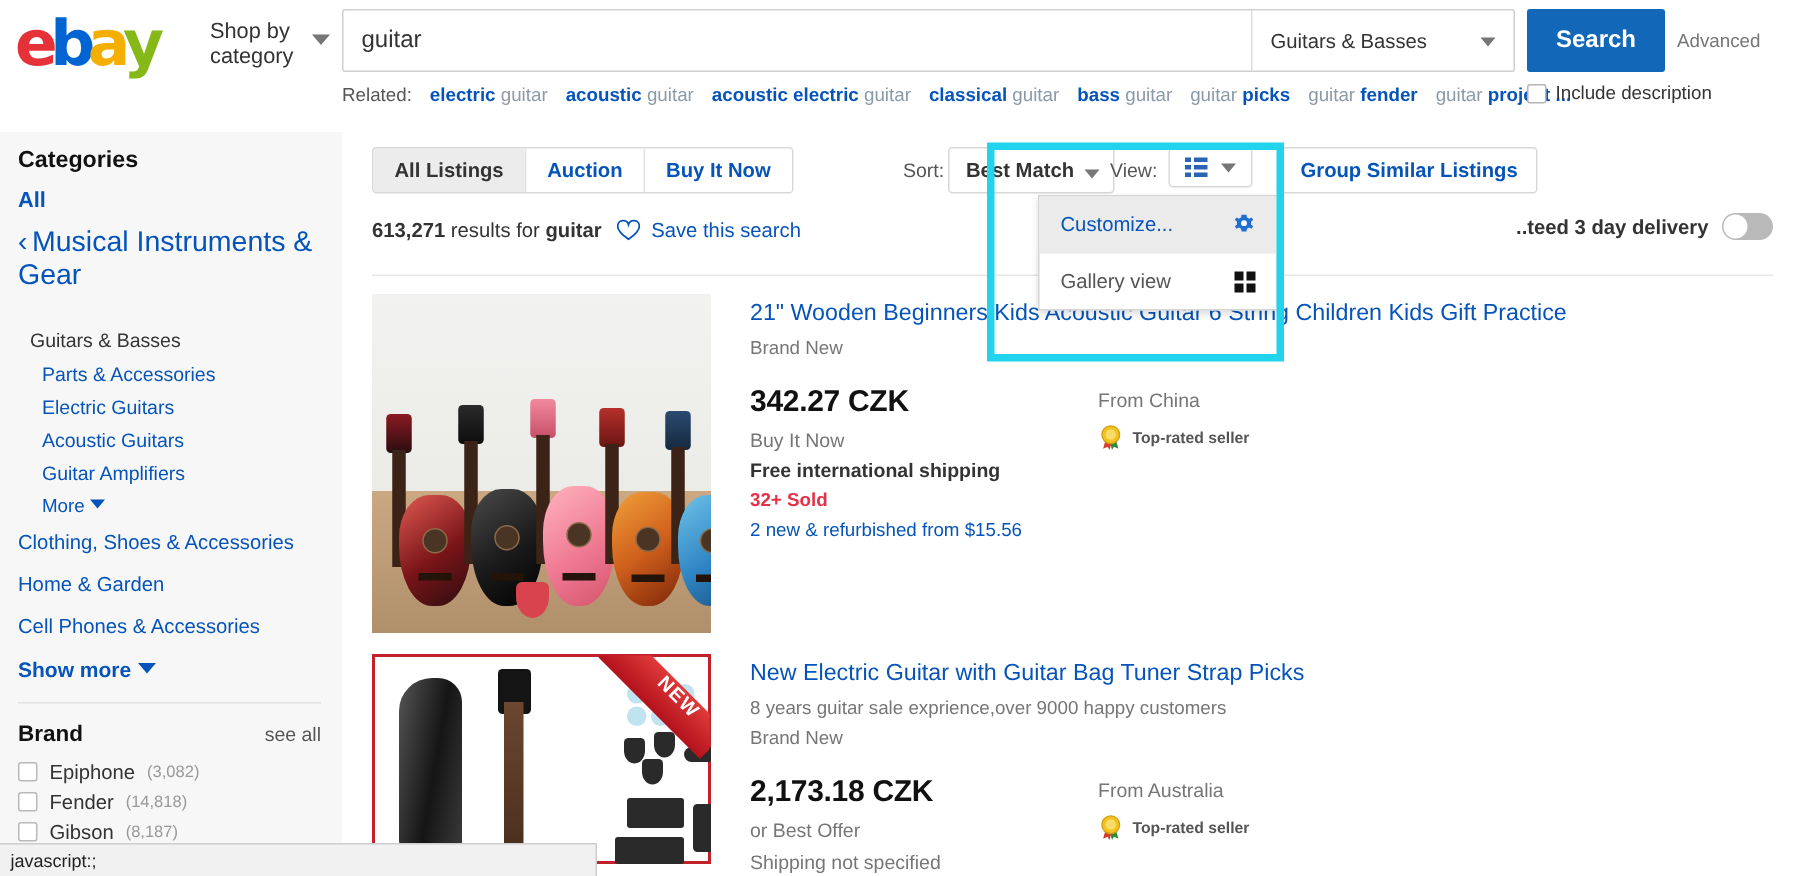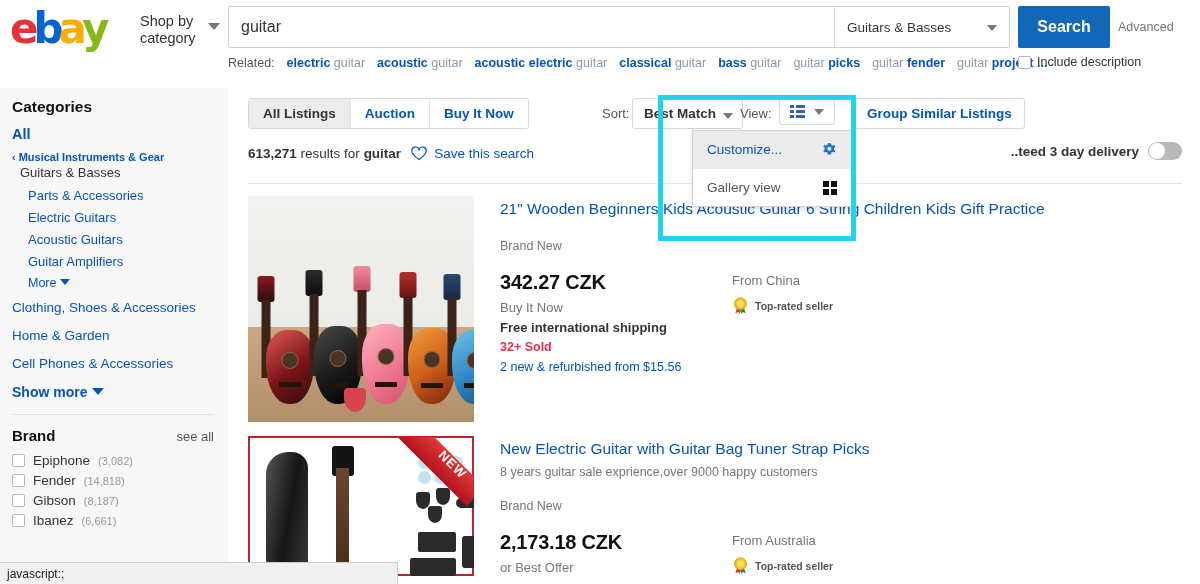--- a/index.html
+++ b/index.html
@@ -86,40 +86,40 @@
   }
 
   
   .sidebar {
     position:absolute; left:0; top:88px; width:228px; height:496px;
     background:#f7f7f7; padding: 10px 14px 0 12px;
   }
   .sb-title { font-size:15.5px; font-weight:700; color:#111; margin-bottom: 10px;}
   .sb-all { font-size:14.5px; font-weight:700; color:#0654ba; margin-bottom: 9px; }
   .sb-parent {
-    font-size:11px; color:#0654ba; margin-bottom: 2px; font-weight: bold;
+    font-size:19px; color:#0654ba; margin-bottom: 24px;
   }
   .sb-parent .back { margin-right:3px; }
   .sb-current { font-size:13px; color:#333; margin: 0 0 8px 8px; }
   .sb-child { font-size:13px; color:#0654ba; margin: 0 0 7px 16px; }
   .sb-more { font-size:12.5px; color:#0654ba; margin: 0 0 10px 16px; }
   .sb-more .c {
     display:inline-block; margin-left:4px;
     border-left:5px solid transparent; border-right:5px solid transparent;
     border-top:6px solid #0654ba; vertical-align: 2px;
   }
   .sb-top { font-size:13.5px; color:#0654ba; margin-bottom: 13px; }
   .sb-showmore { font-size:14px; font-weight:700; color:#0654ba; margin-top: 2px;}
   .sb-showmore .c {
     display:inline-block; margin-left:5px;
     border-left:6px solid transparent; border-right:6px solid transparent;
     border-top:7px solid #0654ba; vertical-align: 2px;
   }
   .sb-divider { border-top:1px solid #e2e2e2; margin: 14px 0 12px 0; }
-  .brandhead { display:flex; justify-content:space-between; align-items:flex-end; margin-bottom:9px;}
+  .brandhead { display:flex; justify-content:space-between; align-items:center; margin-bottom:9px;}
   .brandhead .t { font-size:15px; font-weight:700; color:#111; }
   .brandhead .a { font-size:13px; color:#555; }
   .brow { display:flex; align-items:center; gap:8px; margin-bottom: 5px; }
   .brow .bx { width:13px;height:13px;border:1px solid #b9b9b9;background:#fff;border-radius:2px;}
   .brow .bn { font-size:13.5px; color:#333; }
   .brow .bc { font-size:11px; color:#999; }
 
   
   .main { position:absolute; left:228px; top:88px; width:972px; height:496px; background:#fff;}
   .toolbar { position:relative; height: 56px; padding: 10px 18px 0 20px; }
@@ -233,21 +233,21 @@
   .acc { position:absolute; background:#2a2a2a; border-radius:2px;}
   .bag { position:absolute; left:16px; top:14px; width:42px; height:118px;
          background:linear-gradient(100deg,#555,#151515 55%,#3a3a3a); border-radius:22px 16px 8px 10px;}
   .eg-neck { position:absolute; left:86px; top:30px; width:13px; height:100px;
              background:linear-gradient(#6b4630,#4a2f1e); }
   .eg-head { position:absolute; left:82px; top:8px; width:22px;height:30px; background:#141414; border-radius:3px;}
 
   .details { flex:1 1 auto; padding-top: 2px; min-width:0; }
   .title { font-size:15.5px; color:#0654ba; line-height: 21px; font-weight:400; cursor:pointer; }
   .subtitle { font-size:12.5px; color:#767676; margin-top: 6px; }
-  .cond { font-size:12.5px; color:#767676; margin-top: 20px; }
+  .cond { font-size:12.5px; color:#767676; margin-top: 6px; }
   .priceblock { margin-top: 18px; display:flex; }
   .pcol { width: 232px; flex:0 0 232px;}
   .price { font-size:20px; font-weight:700; color:#111; letter-spacing:-0.2px;}
   .ptype { font-size:13px; color:#767676; margin-top: 6px; }
   .ship { font-size:13px; font-weight:700; color:#333; margin-top: 5px;}
   .sold { font-size:12.5px; font-weight:700; color:#e43147; margin-top:5px;}
   .refurb { font-size:12.5px; color:#0654ba; margin-top:6px; cursor:pointer;}
   .rcol { padding-top:2px; }
   .from { font-size:13px; color:#767676; }
   .trs { display:flex; align-items:center; gap:6px; margin-top:9px;justify-content:space-between; }

